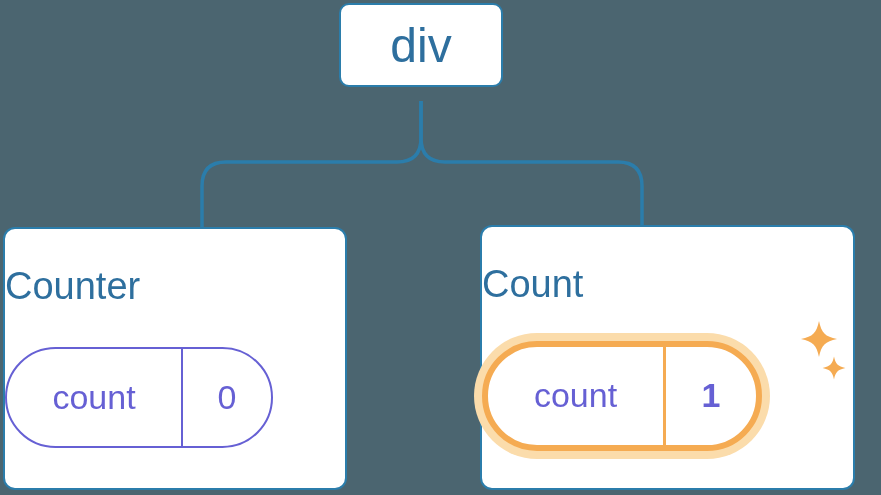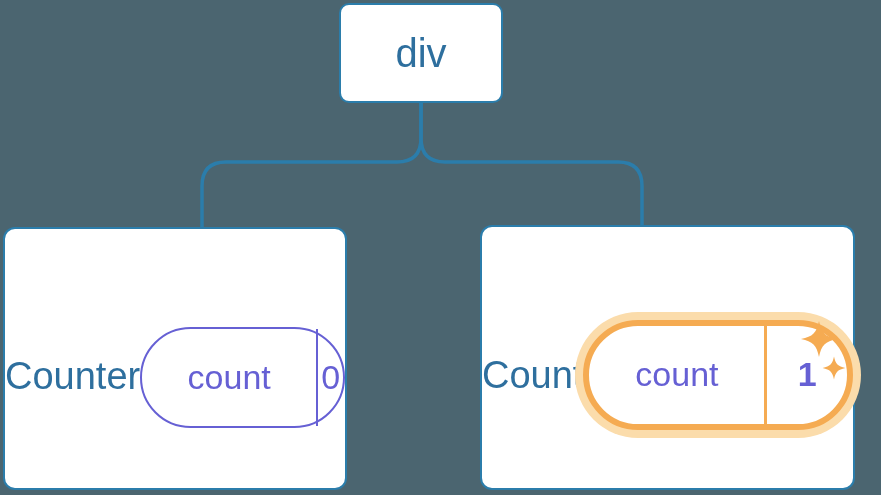--- a/index.html
+++ b/index.html
@@ -32,41 +32,40 @@
   .connectors path {
     fill: none;
     stroke: currentColor;
     stroke-width: 3.5;
   }
   .node-root {
     position: absolute;
     left: 339px;
     top: 3px;
     width: 164px;
-    height: 100px;
+    height: 84px;
     background: var(--card-bg);
     border: 2.5px solid var(--connector-blue);
     border-radius: 10px;
     display: flex;
     align-items: center;
     justify-content: center;
     z-index: 1;
     color: var(--node-text-blue);
-    font-size: 40px;
+    font-size: 48px;
     font-weight: 500;
   }
   .card {
     position: absolute;
     background: var(--card-bg);
     border: 2.5px solid var(--connector-blue);
     border-radius: 12px;
     z-index: 1;
     display: flex;
-    flex-direction: row;
-    align-items: center;
+    flex-direction: column;
   }
   .card-counter { left: 3px; top: 227px; width: 344px; height: 263px; }
   .card-count  { left: 480px; top: 225px; width: 375px; height: 265px; }
   .card-title {
     margin-top: 36px;
     font-size: 38px;
     font-weight: 500;
     color: var(--node-text-blue);
     line-height: 1.15;
   }

